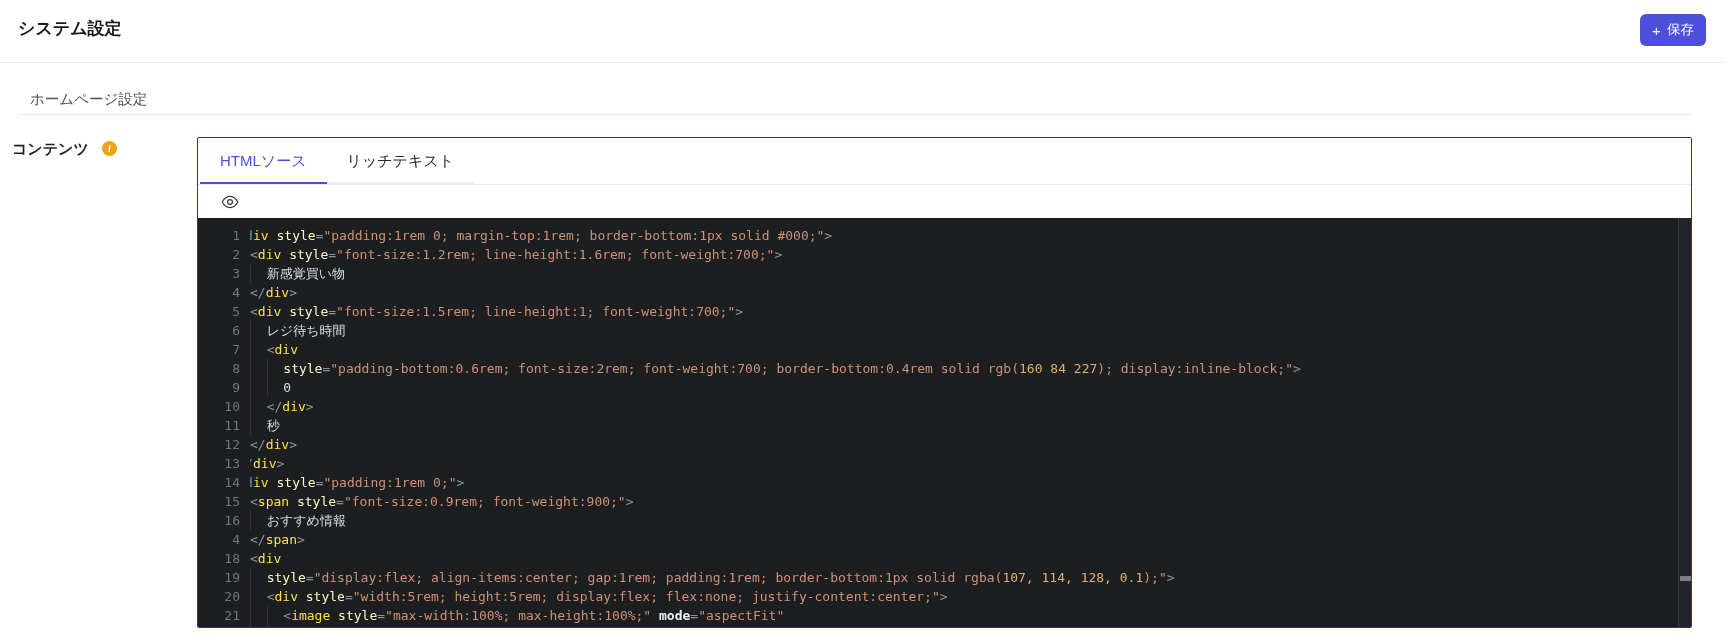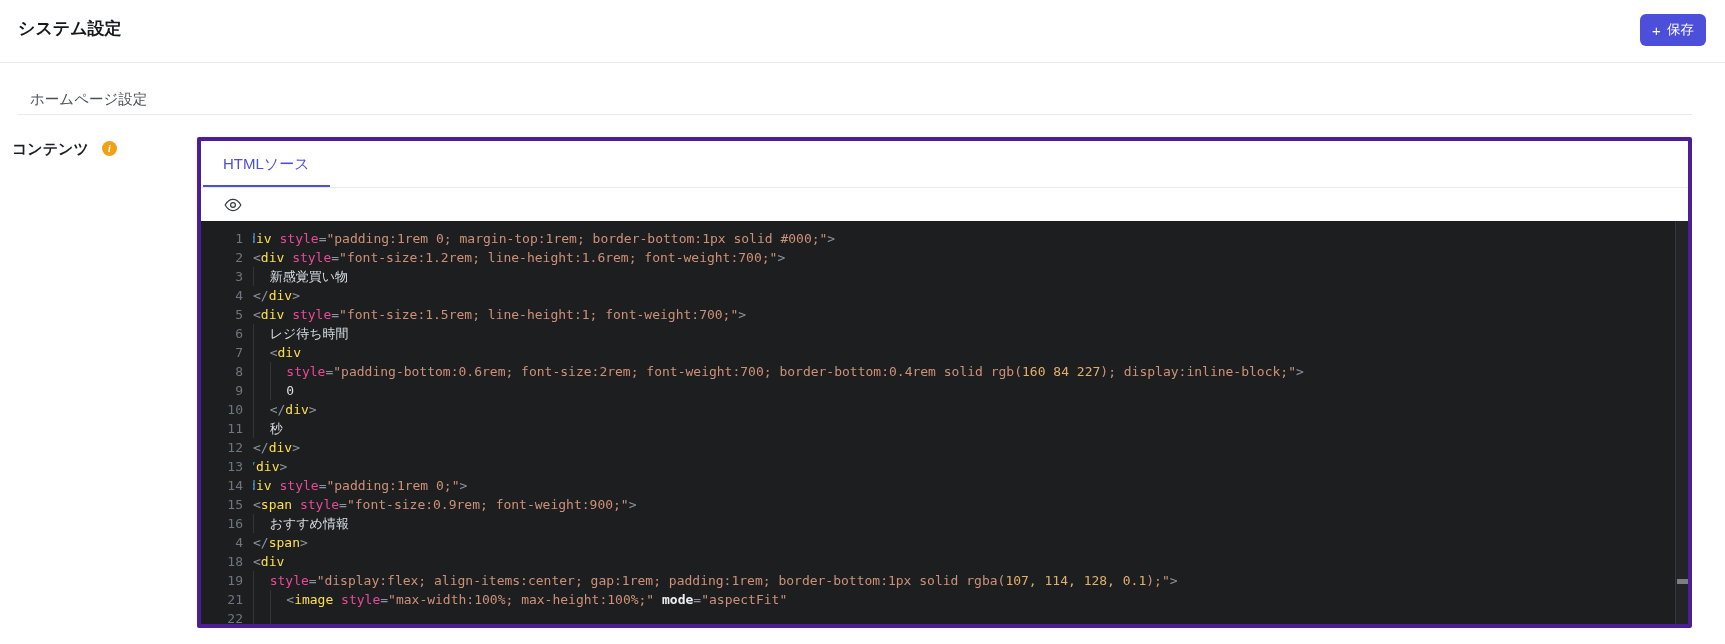--- a/index.html
+++ b/index.html
@@ -20,38 +20,38 @@
 
   
   .field-label { position:absolute; left:12px; top:140px; font-size:15px; font-weight:700; color:#1b1f24; }
   .info-icon { position:absolute; left:102px; top:141px; width:15px; height:15px; border-radius:50%;
                background:#f2a117; color:#fff; font-size:10px; font-weight:700;
                display:flex; align-items:center; justify-content:center; font-style:italic;
                font-family:"Liberation Serif", serif; cursor:pointer; }
 
   
   .panel { position:absolute; left:197px; top:137px; width:1495px; height:491px;
-           background:#fff; border:4px solid #4c1d95; border-radius:2px; overflow:hidden; }
+           background:#fff; border:1px solid #4c1d95; border-radius:2px; overflow:hidden; }
   .tabs { height:47px; border-bottom:1px solid #e7e9ec; display:flex; align-items:stretch; padding-left:2px; }
   .tab { padding:0 20px; font-size:15px; display:flex; align-items:center; cursor:pointer; color:#24292f; }
   .tab.active { color:#4b4fd9; box-shadow:inset 0 -2px 0 #4b4fd9; }
   .tab.inactive { box-shadow:inset 0 -2px 0 #eceef0; }
   .ed-toolbar { height:33px; display:flex; align-items:center; padding-left:22px; background:#fff; }
   .eye-btn { width:20px; height:20px; display:flex; align-items:center; justify-content:center; cursor:pointer; }
 
   
   .editor { position:relative; background:#1d1e20; height:409px; overflow:hidden;
             font-family:"DejaVu Sans Mono", monospace; font-size:13px; line-height:19px;
             padding-top:8px; cursor:text; }
   .code-line { display:flex; white-space:pre; height:19px; }
   .ln { flex:none; display:inline-block; width:30px; margin-left:12px; text-align:right;
         color:#6e7681; user-select:none; }
   .lc { padding-left:10px; white-space:pre; color:#d8dee4; }
   .tk-t { color:#fde047; }           
-  .tk-a { color:#ec4899; }           
+  .tk-a { color:#fef9c3; }           
   .tk-p { color:#8b949e; }           
   .tk-s { color:#ce9178; }           
   .tk-n { color:#e3b06b; }           
   .tk-x { color:#d8dee4; }           
   .tk-m { color:#eceff2; font-weight:700; }  
   .gd { display:inline-block; white-space:pre; border-left:1px solid rgba(255,255,255,0.10); }
   .cl { display:inline-block; width:3px; overflow:hidden; vertical-align:top; }
   .cl > span { display:inline-block; margin-left:-5px; color:#4b9fd6; }
 
   .scroll-track { position:absolute; top:0; right:0; bottom:0; width:13px;
@@ -75,20 +75,21 @@
   <div class="section-title">ホームページ設定</div>
   <div class="hr2"></div>
 
   <div class="field-label">コンテンツ</div>
   <div class="info-icon">i</div>
 
   <div class="panel">
 
     <div class="tabs">
       <div class="tab active">HTMLソース</div>
+      <div class="tab inactive">リッチテキスト</div>
     </div>
 
     <div class="ed-toolbar">
       <div class="eye-btn">
         <svg width="18" height="14" viewBox="0 0 24 17">
           <path d="M1.5 8.5 C5 2.5, 9 1 12 1 C15 1, 19 2.5, 22.5 8.5 C19 14.5, 15 16 12 16 C9 16, 5 14.5, 1.5 8.5 Z" fill="none" stroke="#343a40" stroke-width="1.6"></path>
           <circle cx="12" cy="8.5" r="3.2" fill="none" stroke="#343a40" stroke-width="1.6"></circle>
         </svg>
       </div>
     </div>
@@ -107,20 +108,21 @@
           <div class="code-line"><span class="ln">10</span><span class="lc"><span class="gd">  </span><span class="tk-p">&lt;/</span><span class="tk-t">div</span><span class="tk-p">&gt;</span></span></div>
           <div class="code-line"><span class="ln">11</span><span class="lc"><span class="gd">  </span><span class="tk-x">秒</span></span></div>
           <div class="code-line"><span class="ln">12</span><span class="lc"><span class="tk-p">&lt;/</span><span class="tk-t">div</span><span class="tk-p">&gt;</span></span></div>
           <div class="code-line"><span class="ln">13</span><span class="lc"><span class="cl"><span>/</span></span><span class="tk-t">div</span><span class="tk-p">&gt;</span></span></div>
           <div class="code-line"><span class="ln">14</span><span class="lc"><span class="cl"><span>d</span></span><span class="tk-t">iv </span><span class="tk-a">style</span><span class="tk-p">=</span><span class="tk-s">"padding:1rem 0;"</span><span class="tk-p">&gt;</span></span></div>
           <div class="code-line"><span class="ln">15</span><span class="lc"><span class="tk-p">&lt;</span><span class="tk-t">span </span><span class="tk-a">style</span><span class="tk-p">=</span><span class="tk-s">"font-size:0.9rem; font-weight:900;"</span><span class="tk-p">&gt;</span></span></div>
           <div class="code-line"><span class="ln">16</span><span class="lc"><span class="gd">  </span><span class="tk-x">おすすめ情報</span></span></div>
           <div class="code-line"><span class="ln">4</span><span class="lc"><span class="tk-p">&lt;/</span><span class="tk-t">span</span><span class="tk-p">&gt;</span></span></div>
           <div class="code-line"><span class="ln">18</span><span class="lc"><span class="tk-p">&lt;</span><span class="tk-t">div</span></span></div>
           <div class="code-line"><span class="ln">19</span><span class="lc"><span class="gd">  </span><span class="tk-a">style</span><span class="tk-p">=</span><span class="tk-s">"display:flex; align-items:center; gap:1rem; padding:1rem; border-bottom:1px solid rgba(</span><span class="tk-n">107, 114, 128, 0.1</span><span class="tk-s">);"</span><span class="tk-p">&gt;</span></span></div>
+          <div class="code-line"><span class="ln">20</span><span class="lc"><span class="gd">  </span><span class="tk-p">&lt;</span><span class="tk-t">div </span><span class="tk-a">style</span><span class="tk-p">=</span><span class="tk-s">"width:5rem; height:5rem; display:flex; flex:none; justify-content:center;"</span><span class="tk-p">&gt;</span></span></div>
           <div class="code-line"><span class="ln">21</span><span class="lc"><span class="gd">  </span><span class="gd">  </span><span class="tk-p">&lt;</span><span class="tk-t">image </span><span class="tk-a">style</span><span class="tk-p">=</span><span class="tk-s">"max-width:100%; max-height:100%;"</span><span class="tk-x"> </span><span class="tk-m">mode</span><span class="tk-p">=</span><span class="tk-s">"aspectFit"</span></span></div>
           <div class="code-line"><span class="ln">22</span><span class="lc"><span class="gd">  </span><span class="gd">  </span></span></div>
         </div>
       <div class="scroll-track">
         <div class="scroll-thumb"></div>
       </div>
     </div>
 
   </div>
 </div>

